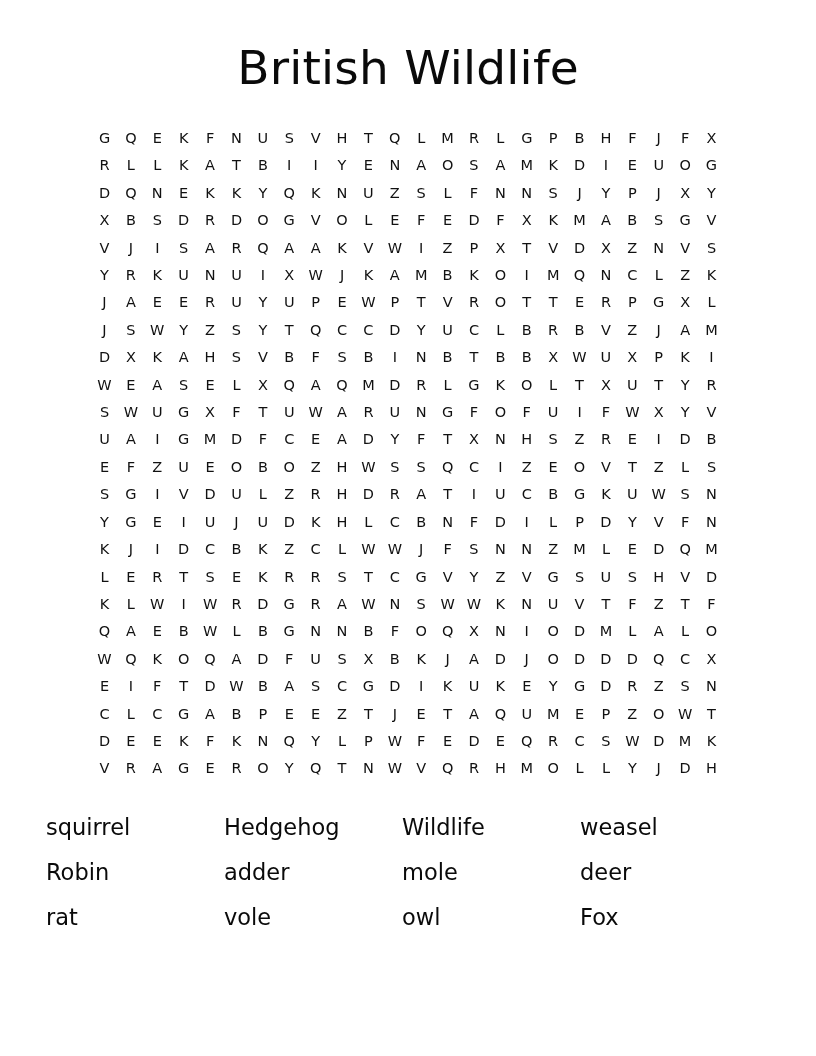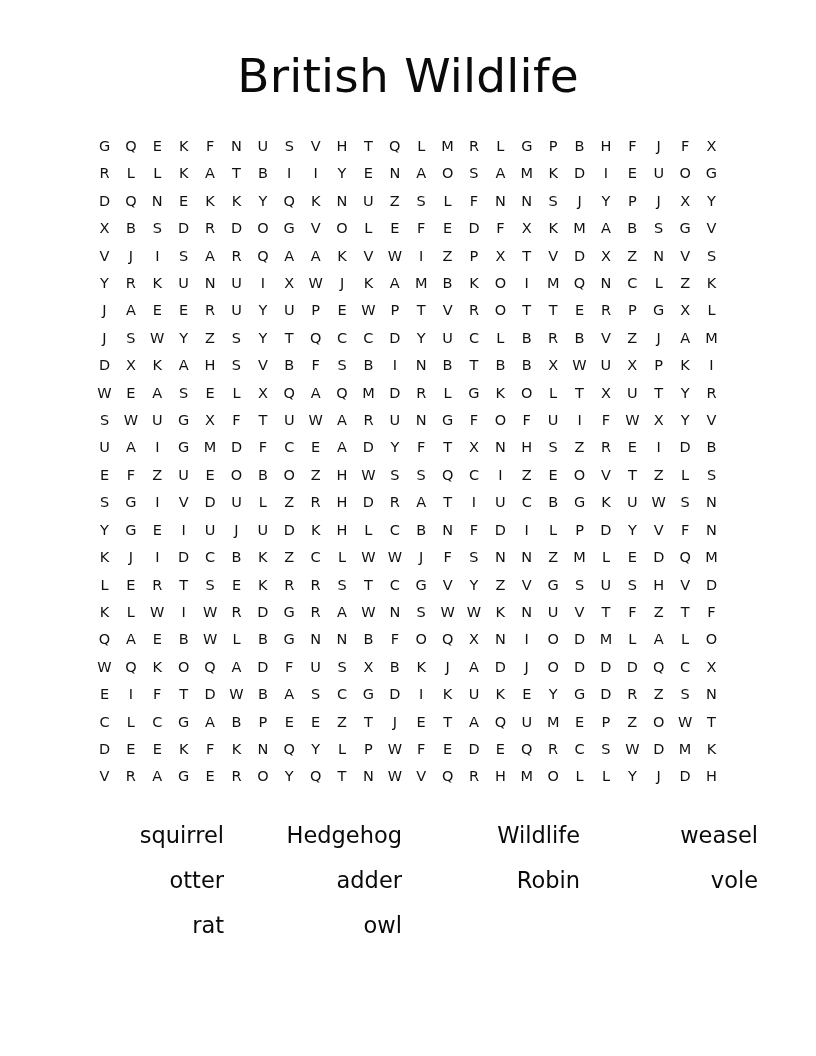--- a/index.html
+++ b/index.html
@@ -23,21 +23,21 @@
   }
 
   
   .title {
     text-align: center;
     font-family: "DejaVu Sans", sans-serif;
     font-size: 47px;
     font-weight: 400;
     letter-spacing: 0.2px;
     line-height: 1;
-    margin: 16px;
+    margin: 8px;
     padding-top: 36px;
     color: #0a0a0a;
   }
 
   
   .grid-wrap {
     margin-top: 34px;
     display: flex;
     justify-content: center;
   }
@@ -62,21 +62,20 @@
   }
 
   
   .wordlist {
     margin-top: 22px;
     padding: 0 40px 0 46px;
     display: grid;
     grid-template-columns: 178px 178px 178px 178px;
     grid-auto-rows: 45px;
     align-items: center;
-    text-align: right;
   }
   .word {
     font-family: "DejaVu Sans", sans-serif;
     font-size: 22.5px;
     font-weight: 400;
     color: #0a0a0a;
     line-height: 1;
     white-space: nowrap;
   }
 </style>
@@ -716,21 +715,23 @@
           </tr>
         </tbody>
     </table>
   </div>
 
   <div class="wordlist">
       <span class="word">squirrel</span>
       <span class="word">Hedgehog</span>
       <span class="word">Wildlife</span>
       <span class="word">weasel</span>
-      <span class="word">otter</span>
+      <span class="word">Robin</span>
       <span class="word">adder</span>
-      <span class="word">Robin</span>
+      <span class="word">mole</span>
+      <span class="word">deer</span>
+      <span class="word">rat</span>
       <span class="word">vole</span>
-      <span class="word">rat</span>
       <span class="word">owl</span>
+      <span class="word">Fox</span>
     </div>
 
 </div>
 
 </body></html>

